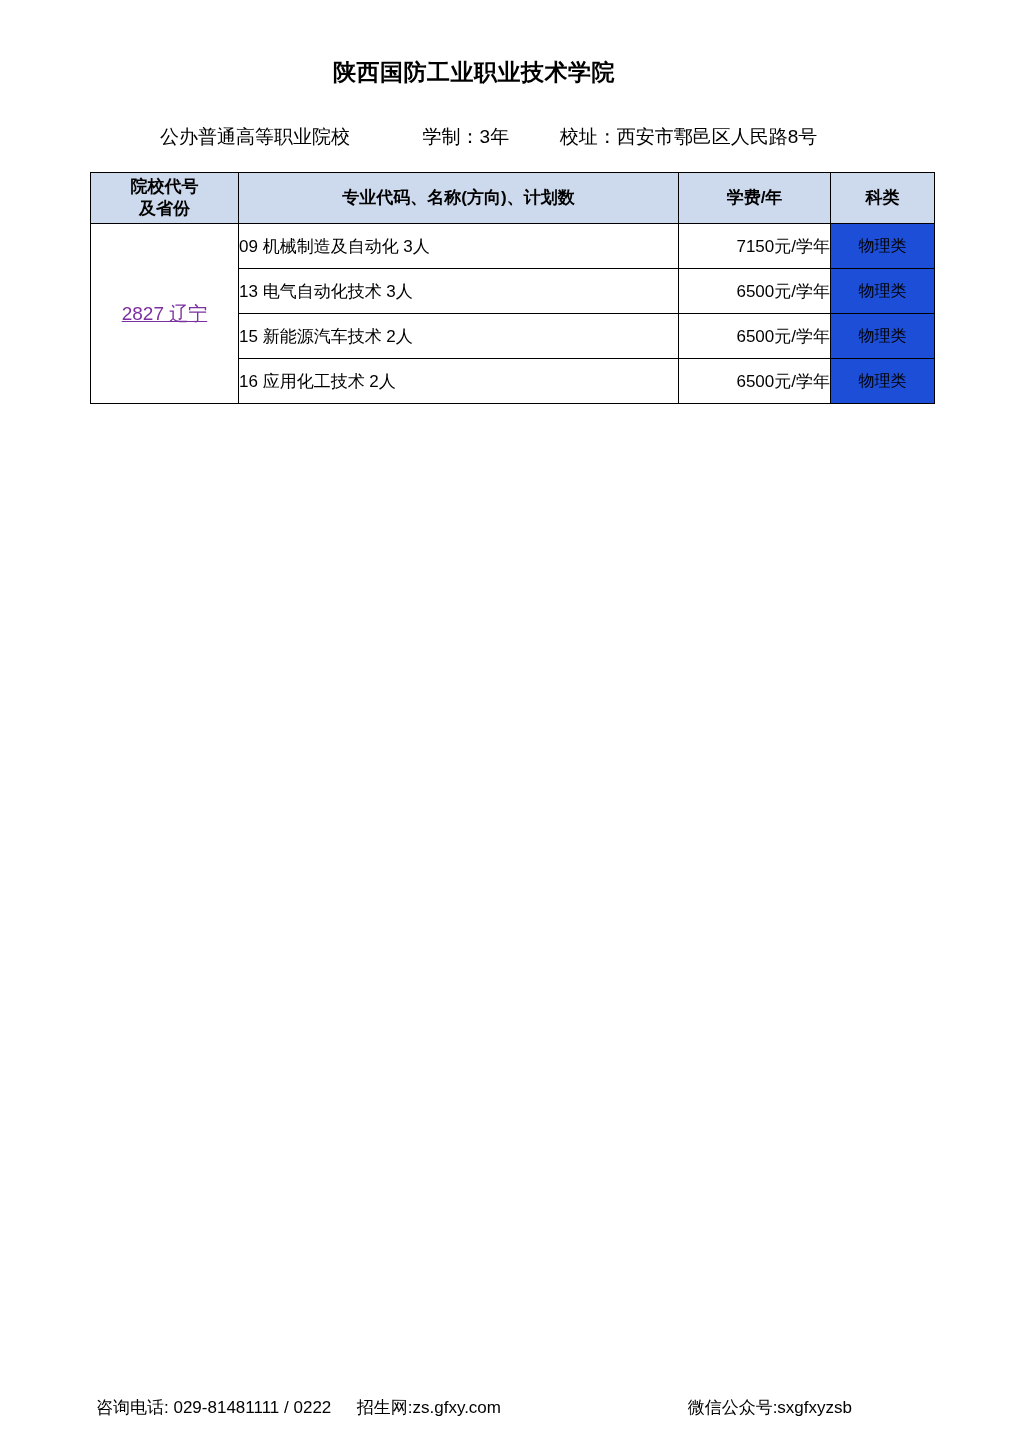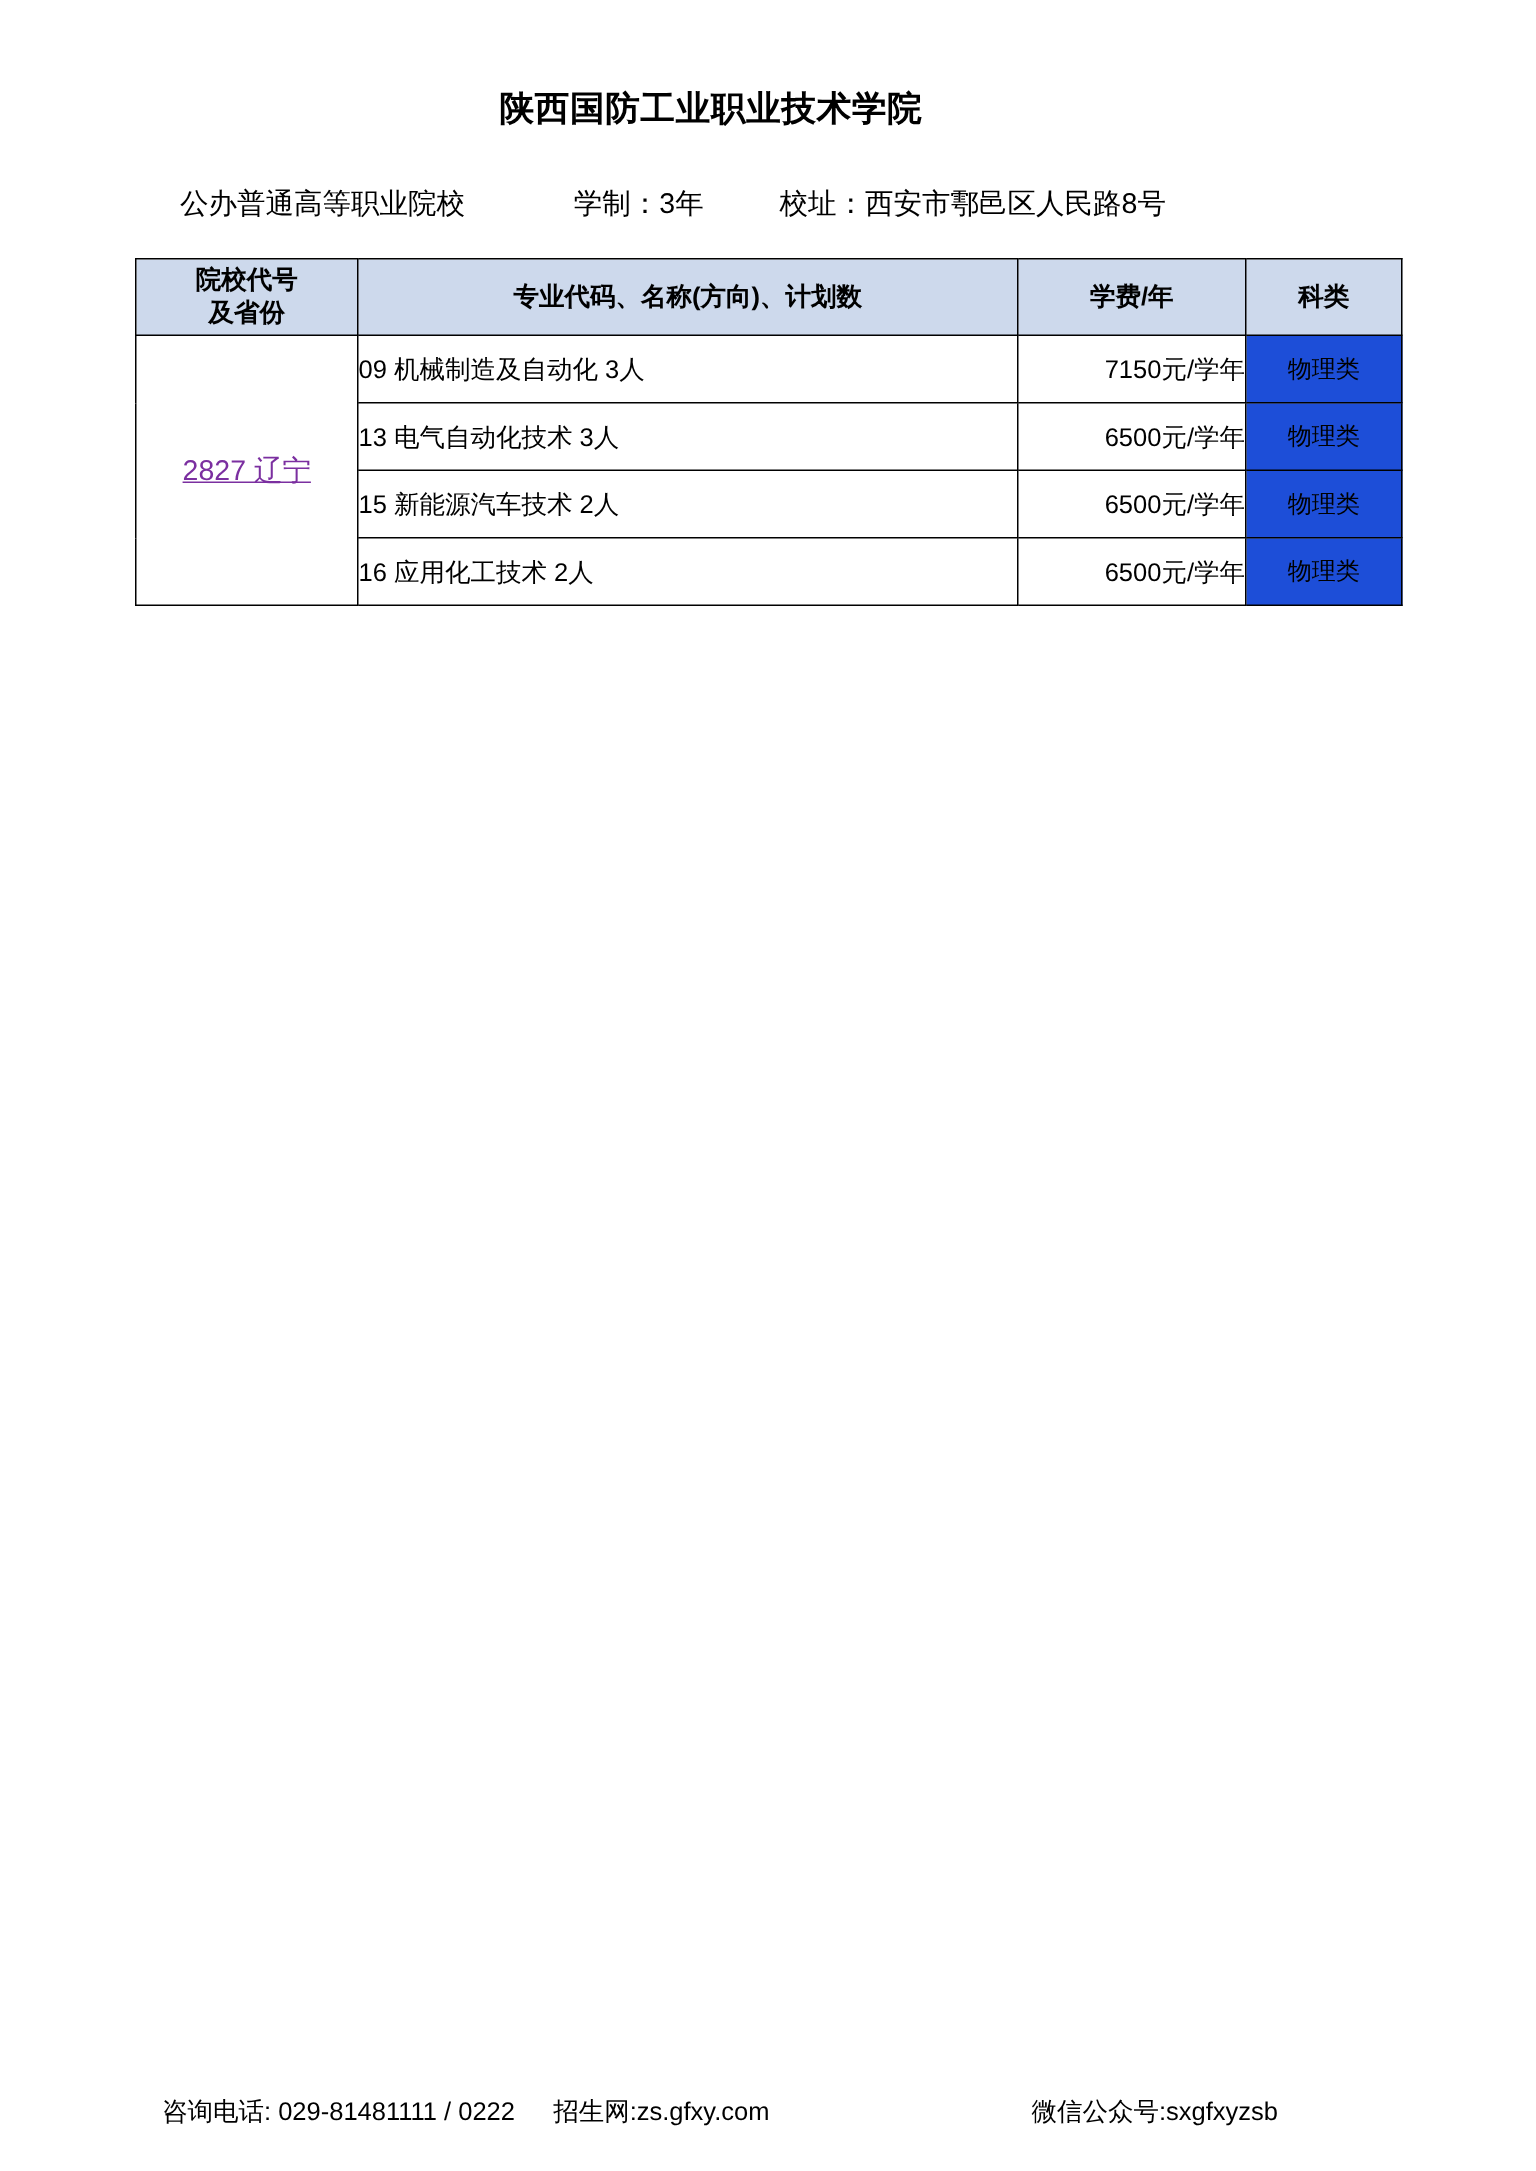--- a/index.html
+++ b/index.html
@@ -29,20 +29,21 @@
     font-weight: bold;
     line-height: 40px;
     letter-spacing: 0.5px;
   }
   .subtitle-row {
     margin-top: 32px;
     padding-left: 120px;
     font-size: 19px;
     line-height: 26px;
     white-space: nowrap;
+    margin-left: 40px;
   }
   .subtitle-row .gap1 { display: inline-block; width: 62px; }
   .subtitle-row .gap2 { display: inline-block; width: 40px; }
 
   table.plan {
     border-collapse: collapse;
     margin: 22px 0 0 90px;
     width: 844px;
     table-layout: fixed;
   }
@@ -88,21 +89,21 @@
   }
   td.type-cell {
     font-size: 16px;
     text-align: center;
     vertical-align: middle;
     background: #1d4ed8;
   }
 
   .footer {
     position: absolute;
-    left: 12px;
+    left: 0;
     right: 0;
     bottom: 28px;
     padding: 0 96px 0 96px;
     font-size: 17px;
     display: flex;
     justify-content: space-between;
     align-items: center;
   }
   .footer-left span.sep { display: inline-block; width: 16px; }
 </style>

